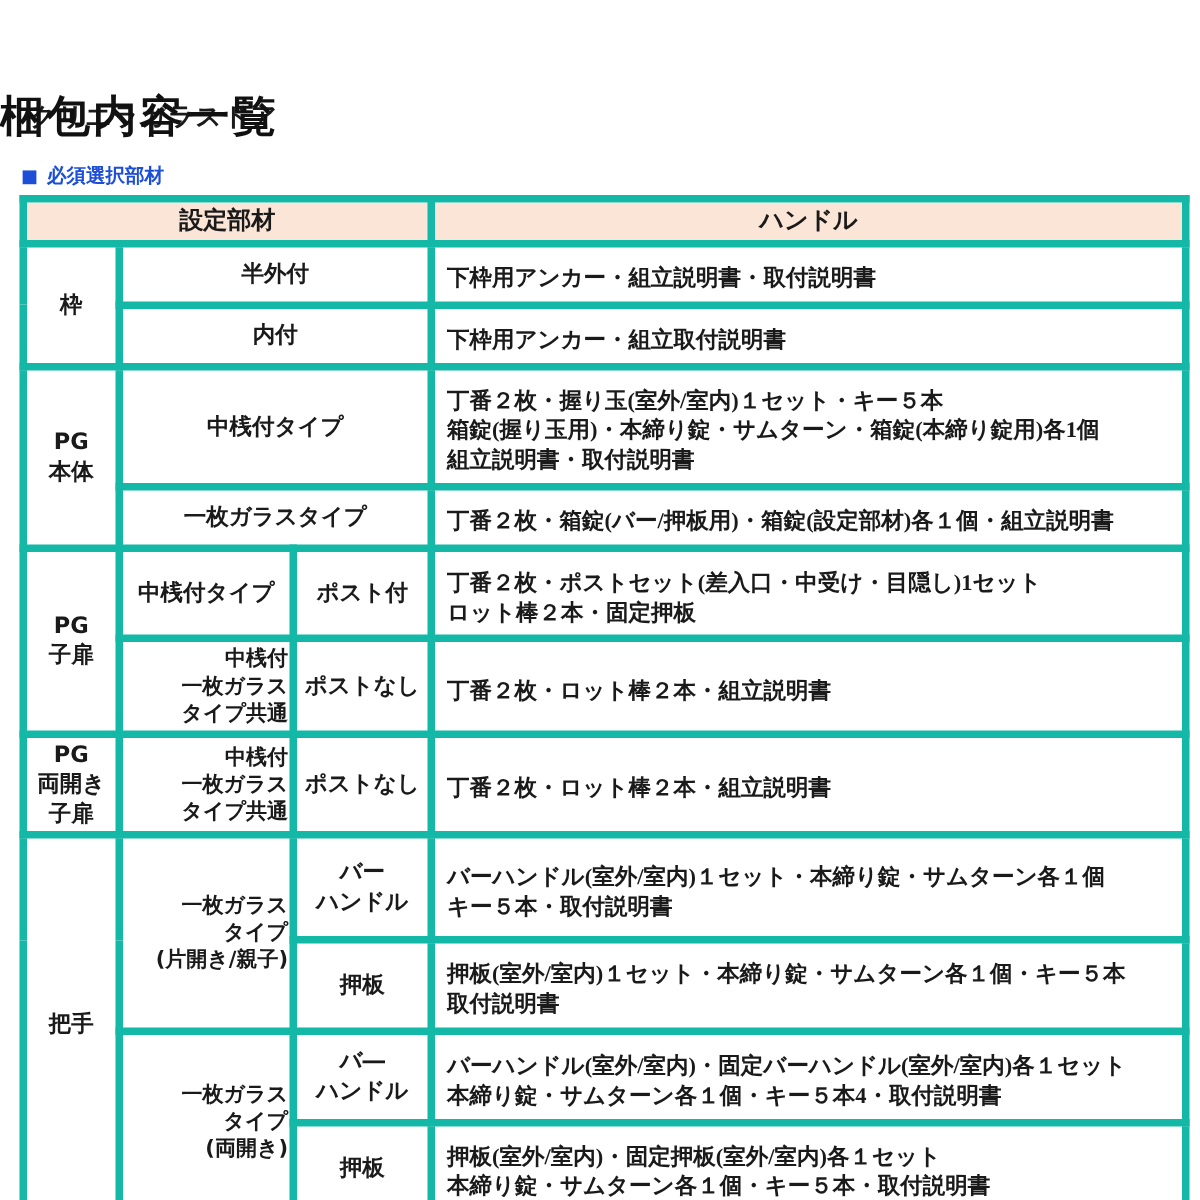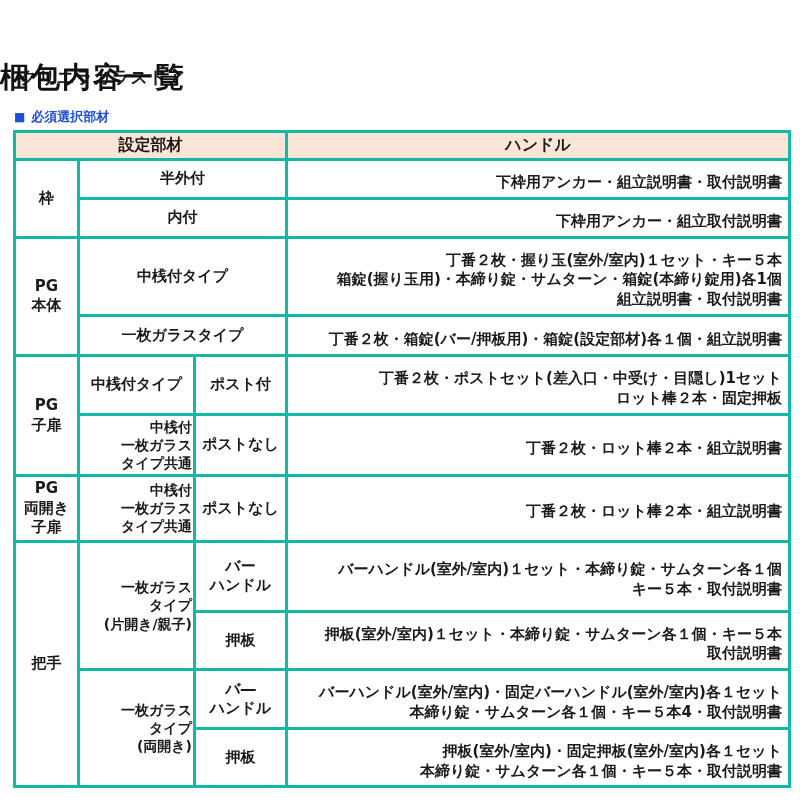--- a/index.html
+++ b/index.html
@@ -45,45 +45,46 @@
     left: 13px;
     top: 130px;
     width: 775px;
     border-collapse: collapse;
     table-layout: fixed;
     font-weight: bold;
     color: #1a1a1a;
   }
   table.parts-table th,
   table.parts-table td {
-    border: 3px solid #14b8a6;
+    border: 5px solid #14b8a6;
     vertical-align: middle;
     white-space: pre-line;
     overflow: hidden;
   }
   table.parts-table { border: 2px solid #3c3c3c; }
   th.hdr {
     background: #fbe5d6;
     font-size: 16px;
     font-weight: bold;
     text-align: center;
     padding: 2px 0;
   }
   td.label-cell {
     text-align: center;
     font-size: 15px;
     line-height: 1.3;
     padding: 2px 1px;
   }
   td.label-cell.small { font-size: 14px; text-align: right; }
   td.contents-cell {
-    text-align: right;
+    text-align: left;
     font-size: 15px;
     line-height: 1.32;
     padding: 12px 6px 4px 8px;
+    font-family: Liberation Serif, serif;
   }
 </style>
 </head>
 <body>
 
 <div class="page">
 
   <div class="product-name">クリエラガラスドア</div>
   <div class="page-title">梱包内容一覧</div>
 

